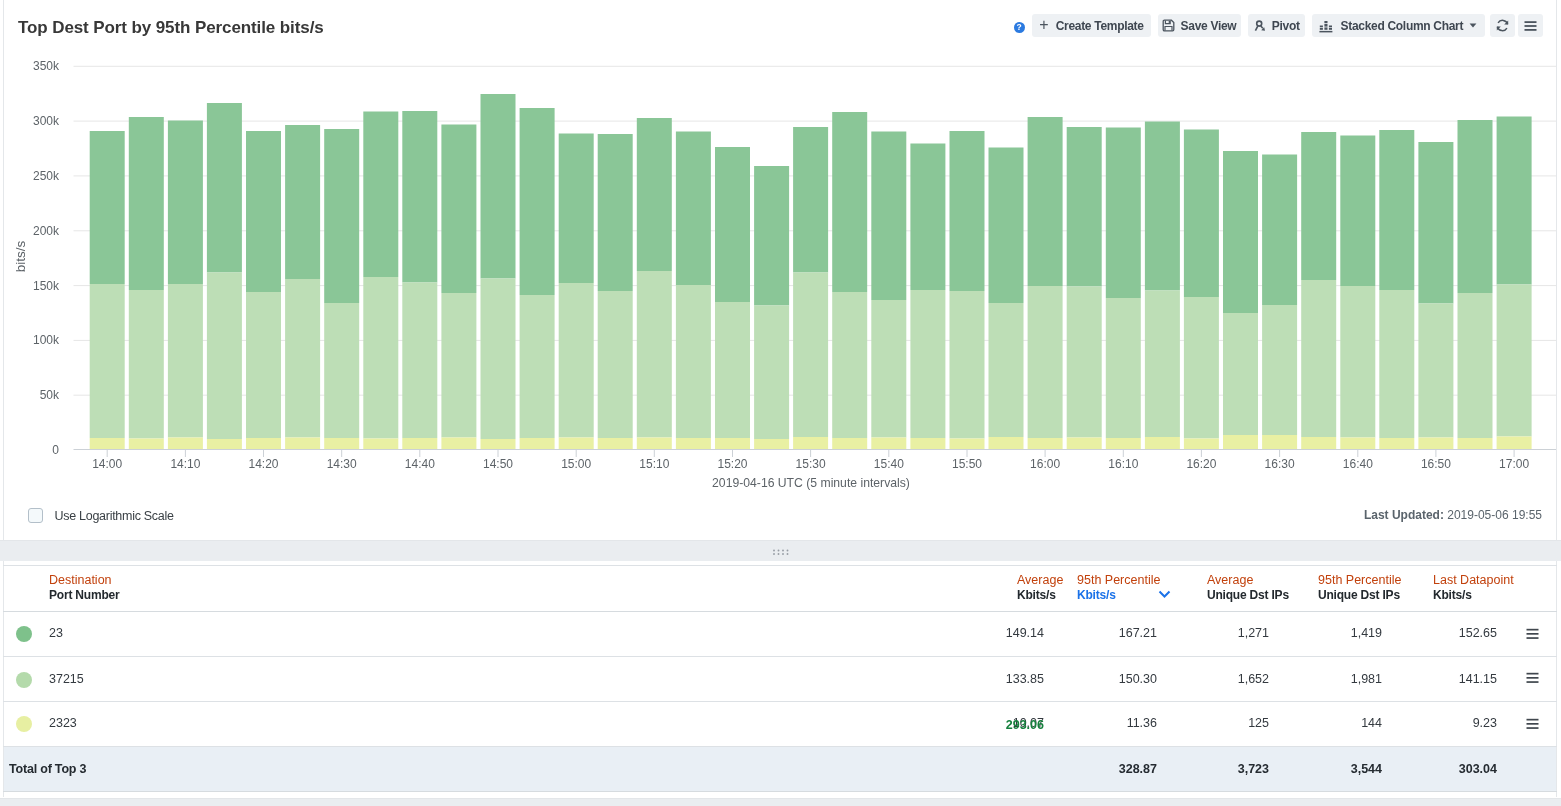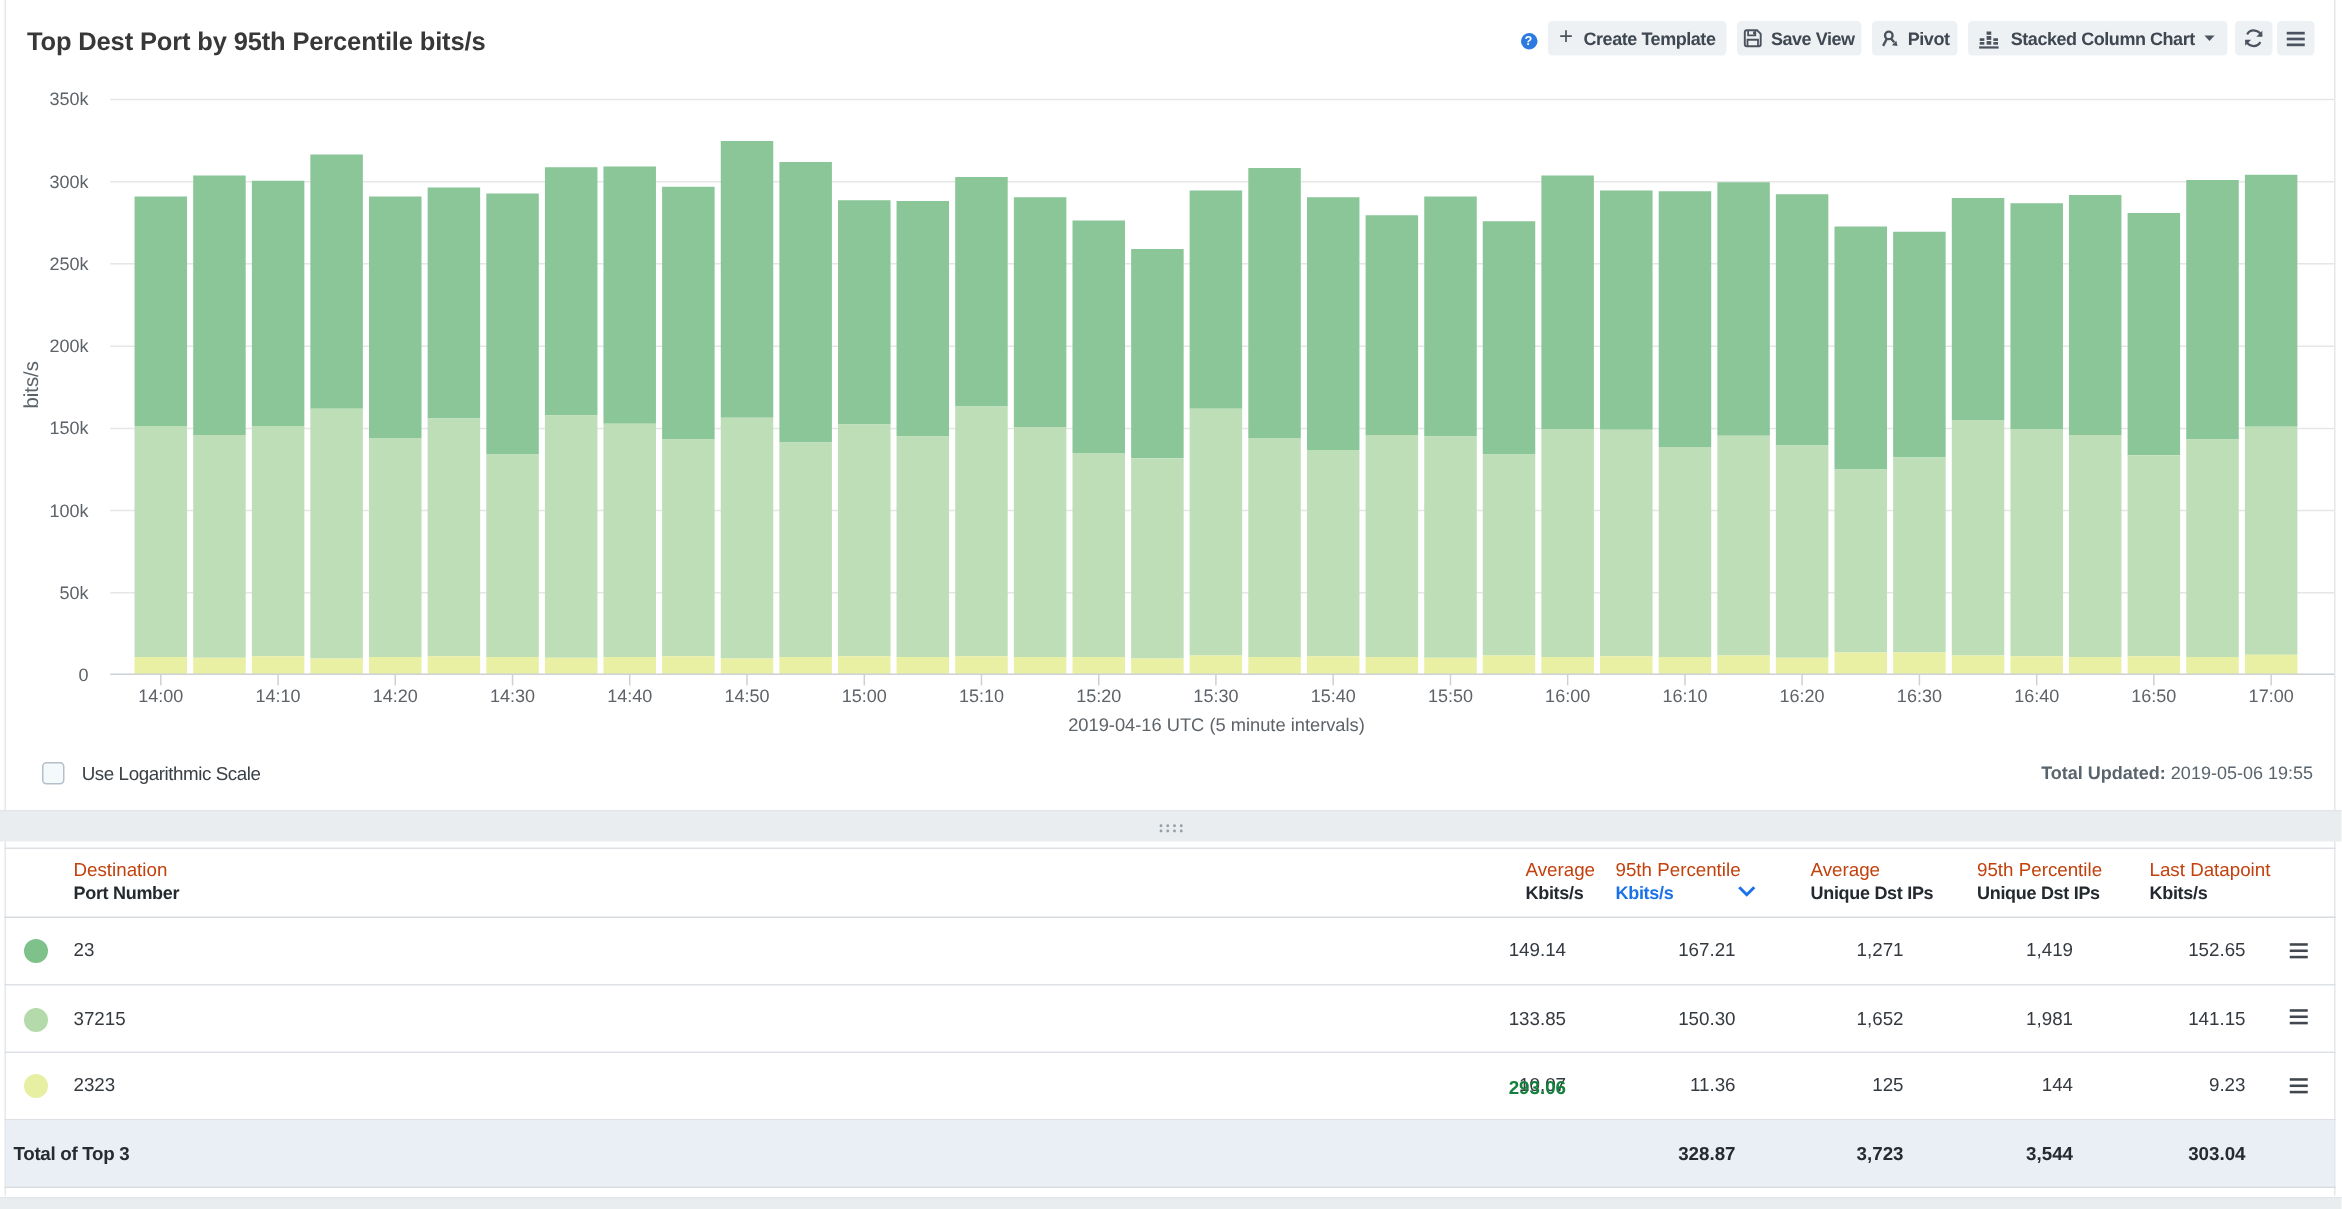--- a/index.html
+++ b/index.html
@@ -235,21 +235,21 @@
 <text x="59" y="234.8" text-anchor="end" class="axlab">200k</text>
 <text x="59" y="179.9" text-anchor="end" class="axlab">250k</text>
 <text x="59" y="125.1" text-anchor="end" class="axlab">300k</text>
 <text x="59" y="70.3" text-anchor="end" class="axlab">350k</text>
 <text x="25" y="256.5" style="font:13.5px &quot;Liberation Sans&quot;,sans-serif;fill:#5d6368" transform="rotate(-90 25 256.5)" text-anchor="middle">bits/s</text>
 <text x="811" y="487" text-anchor="middle" style="font:12.2px &quot;Liberation Sans&quot;,sans-serif;fill:#5d6368">2019-04-16 UTC (5 minute intervals)</text>
 </svg>
 
 <div class="abs" style="left:28px; top:507.5px; width:15px; height:15px; border:1px solid #b3bfc9; border-radius:3px; background:#f4f9fb;"></div>
 <div class="abs" style="left:54.5px; top:509px; font-size:12.5px; letter-spacing:-0.28px; color:#3a4045;">Use Logarithmic Scale</div>
-<div class="abs" style="left:1360px; top:507.5px; width:182px; font-size:12px; color:#5a646c; text-align:right; white-space:nowrap;"><b>Total Updated:</b> 2019-05-06 19:55</div>
+<div class="abs" style="left:1360px; top:507.5px; width:182px; font-size:12px; color:#5a646c; text-align:right; white-space:nowrap;"><b>Last Updated:</b> 2019-05-06 19:55</div>
 
 <div class="abs" style="left:0; top:539.5px; width:1561px; height:21px; background:#eaedf0; border-top:1px solid #e3e6e9;">
 <svg width="18" height="10" style="position:absolute;left:771.5px;top:7.5px;">
       <g fill="#979da4">
 <circle cx="2" cy="2.5" r="0.95"></circle>
         <circle cx="6.5" cy="2.5" r="0.95"></circle>
         <circle cx="11" cy="2.5" r="0.95"></circle>
         <circle cx="15.5" cy="2.5" r="0.95"></circle>
 <circle cx="2" cy="6" r="0.95"></circle>
         <circle cx="6.5" cy="6" r="0.95"></circle>

